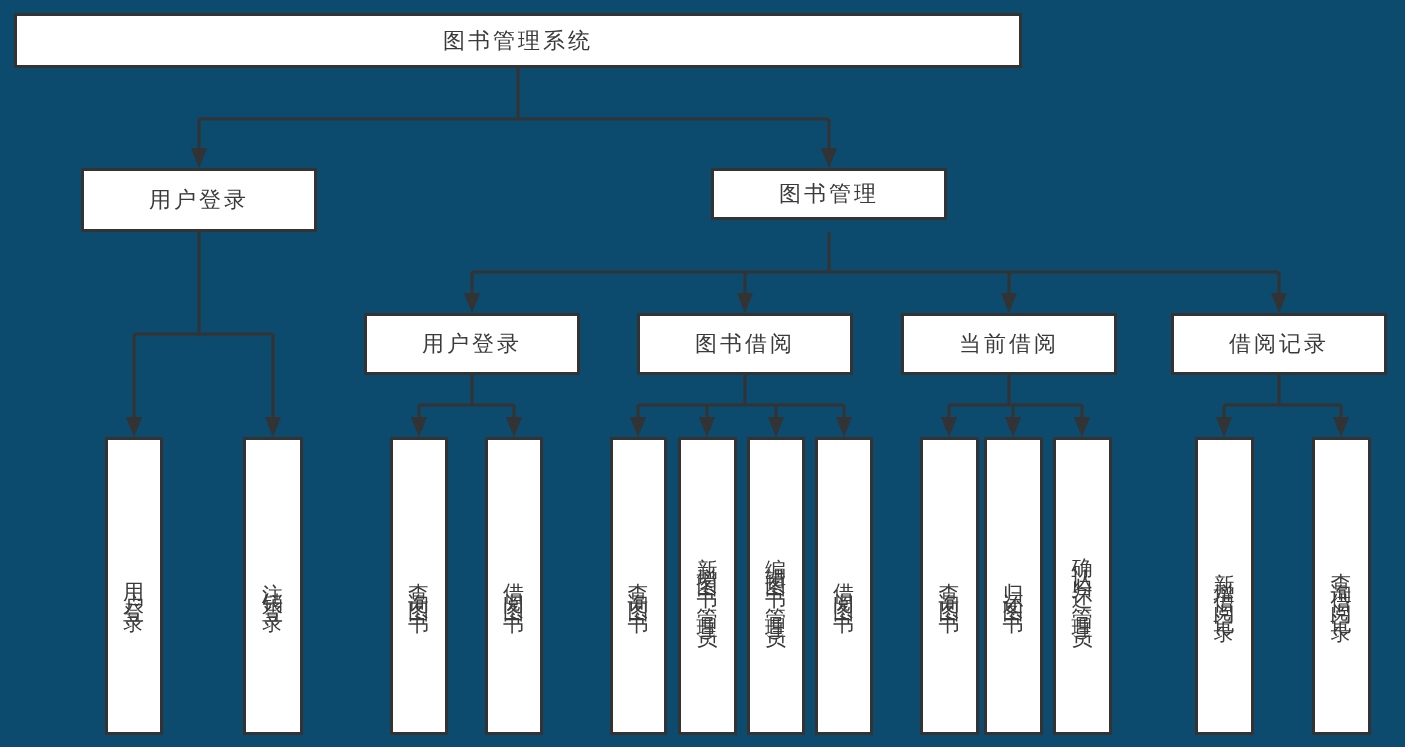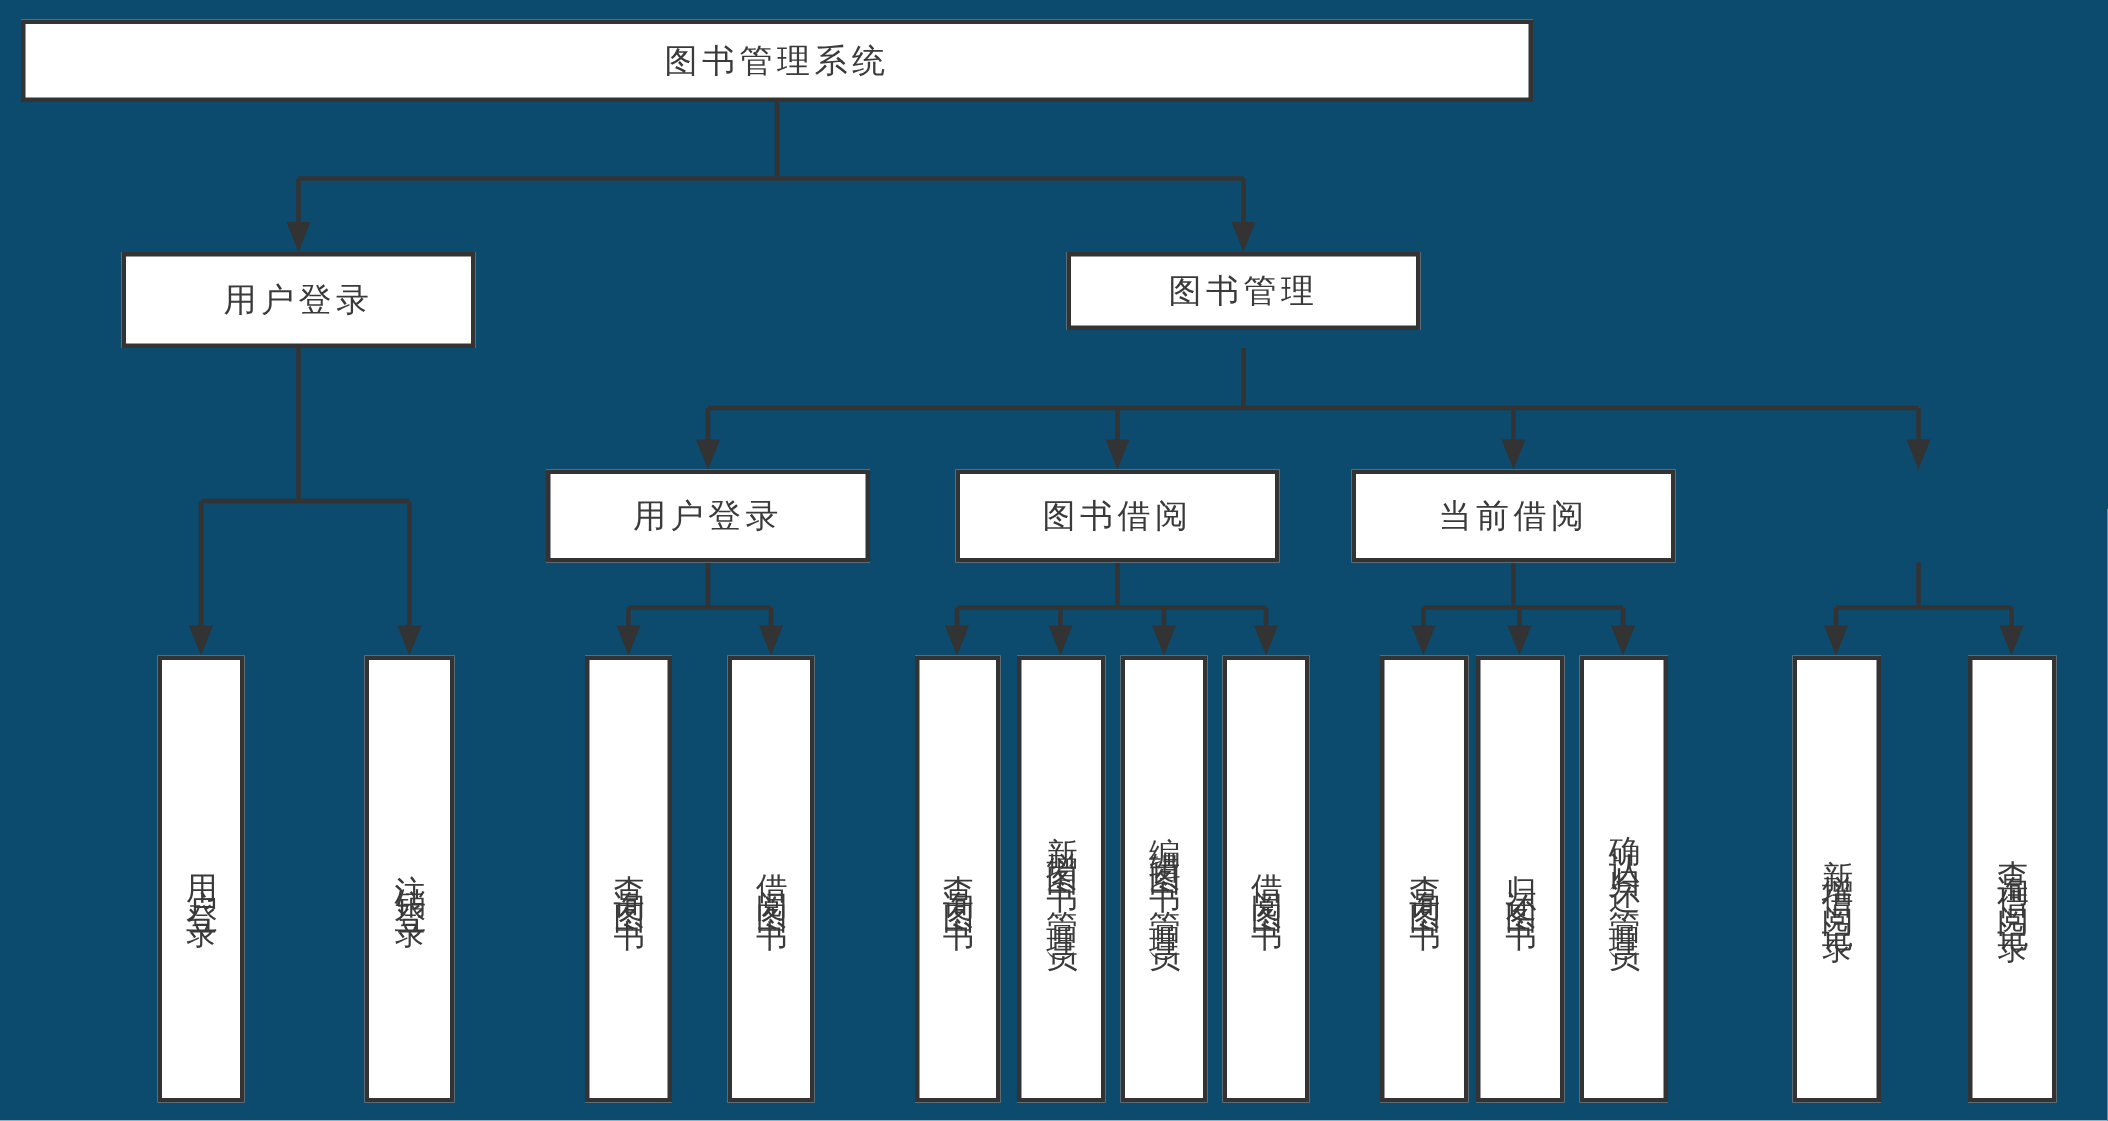--- a/index.html
+++ b/index.html
@@ -105,20 +105,23 @@
 
   <div class="box" style="left:364px;top:313px;width:216px;height:62px">
     <span class="h-label">用户登录</span>
   </div>
   <div class="box" style="left:901px;top:313px;width:216px;height:62px">
     <span class="h-label">当前借阅</span>
   </div>
   <div class="box" style="left:637px;top:313px;width:216px;height:62px">
     <span class="h-label">图书借阅</span>
   </div>
+  <div class="box" style="left:1171px;top:313px;width:216px;height:62px">
+    <span class="h-label">借阅记录</span>
+  </div>
 
   <div class="box" style="left:105px;top:437px;width:58px;height:298px">
     <span class="v-label">用户登录</span>
   </div>
   <div class="box" style="left:243px;top:437px;width:60px;height:298px">
     <span class="v-label">注销登录</span>
   </div>
 
   <div class="box" style="left:390px;top:437px;width:58px;height:298px">
     <span class="v-label">查询图书</span>

